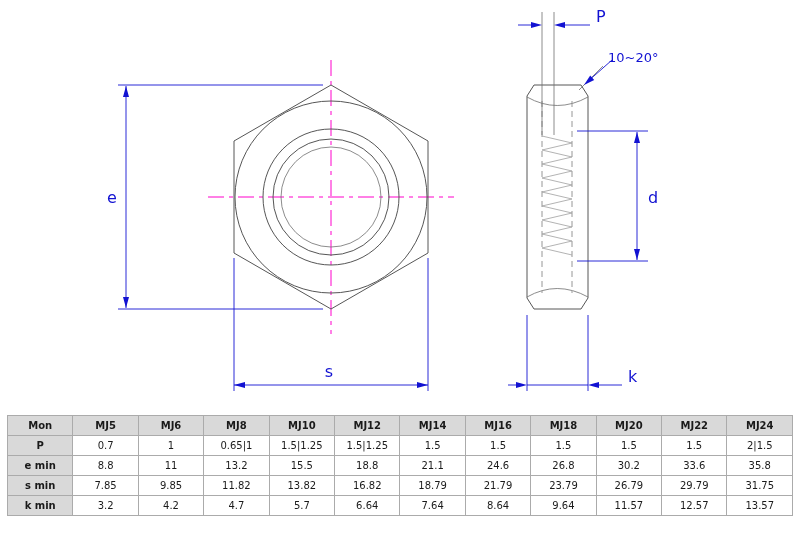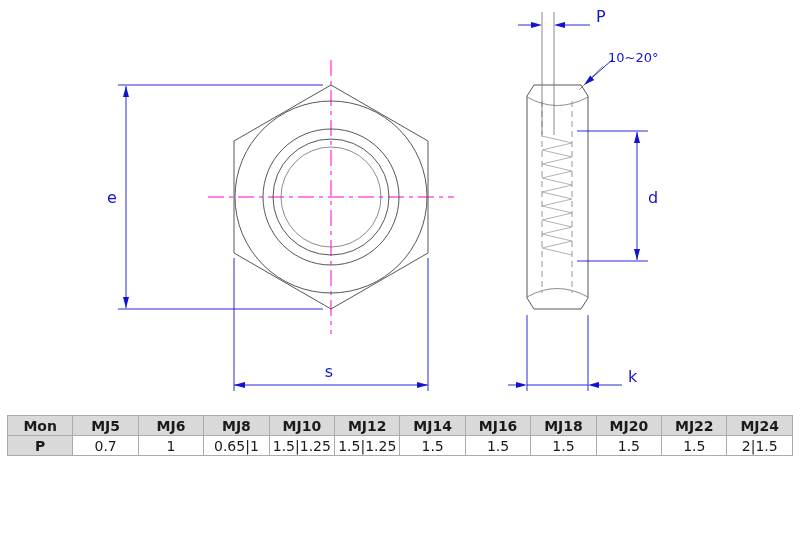--- a/index.html
+++ b/index.html
@@ -6,21 +6,21 @@
   body {
     width: 800px; height: 555px; overflow: hidden;
     font-family: "DejaVu Sans", "Liberation Sans", sans-serif;
   }
   .drawing-area { position: relative; width: 800px; height: 413px; background: #fff; }
   .drawing-area svg { display: block; }
 
   .table-wrap { width: 800px; padding: 2px 7px; box-sizing: border-box; }
   table.spec {
     width: 100%; border-collapse: collapse; table-layout: fixed;
-    font-size: 14px; color: #1a1a1a;
+    font-size: 10px; color: #1a1a1a;
   }
   table.spec th, table.spec td {
     border: 1px solid #ababab;
     text-align: center; vertical-align: middle;
     height: 17px; padding: 1px 0;
     overflow: hidden; white-space: nowrap;
   }
   table.spec thead th { background: #d9d9d9; font-weight: bold; }
   table.spec tbody th { background: #d9d9d9; font-weight: bold; }
   table.spec td { background: #ffffff; font-weight: normal; }
@@ -153,15 +153,57 @@
           <td>0.65|1</td>
           <td>1.5|1.25</td>
           <td>1.5|1.25</td>
           <td>1.5</td>
           <td>1.5</td>
           <td>1.5</td>
           <td>1.5</td>
           <td>1.5</td>
           <td>2|1.5</td>
         </tr>
+        <tr>
+          <th>e min</th>
+          <td>8.8</td>
+          <td>11</td>
+          <td>13.2</td>
+          <td>15.5</td>
+          <td>18.8</td>
+          <td>21.1</td>
+          <td>24.6</td>
+          <td>26.8</td>
+          <td>30.2</td>
+          <td>33.6</td>
+          <td>35.8</td>
+        </tr>
+        <tr>
+          <th>s min</th>
+          <td>7.85</td>
+          <td>9.85</td>
+          <td>11.82</td>
+          <td>13.82</td>
+          <td>16.82</td>
+          <td>18.79</td>
+          <td>21.79</td>
+          <td>23.79</td>
+          <td>26.79</td>
+          <td>29.79</td>
+          <td>31.75</td>
+        </tr>
+        <tr>
+          <th>k min</th>
+          <td>3.2</td>
+          <td>4.2</td>
+          <td>4.7</td>
+          <td>5.7</td>
+          <td>6.64</td>
+          <td>7.64</td>
+          <td>8.64</td>
+          <td>9.64</td>
+          <td>11.57</td>
+          <td>12.57</td>
+          <td>13.57</td>
+        </tr>
       </tbody>
     </table>
 </div>
 
 </body></html>

